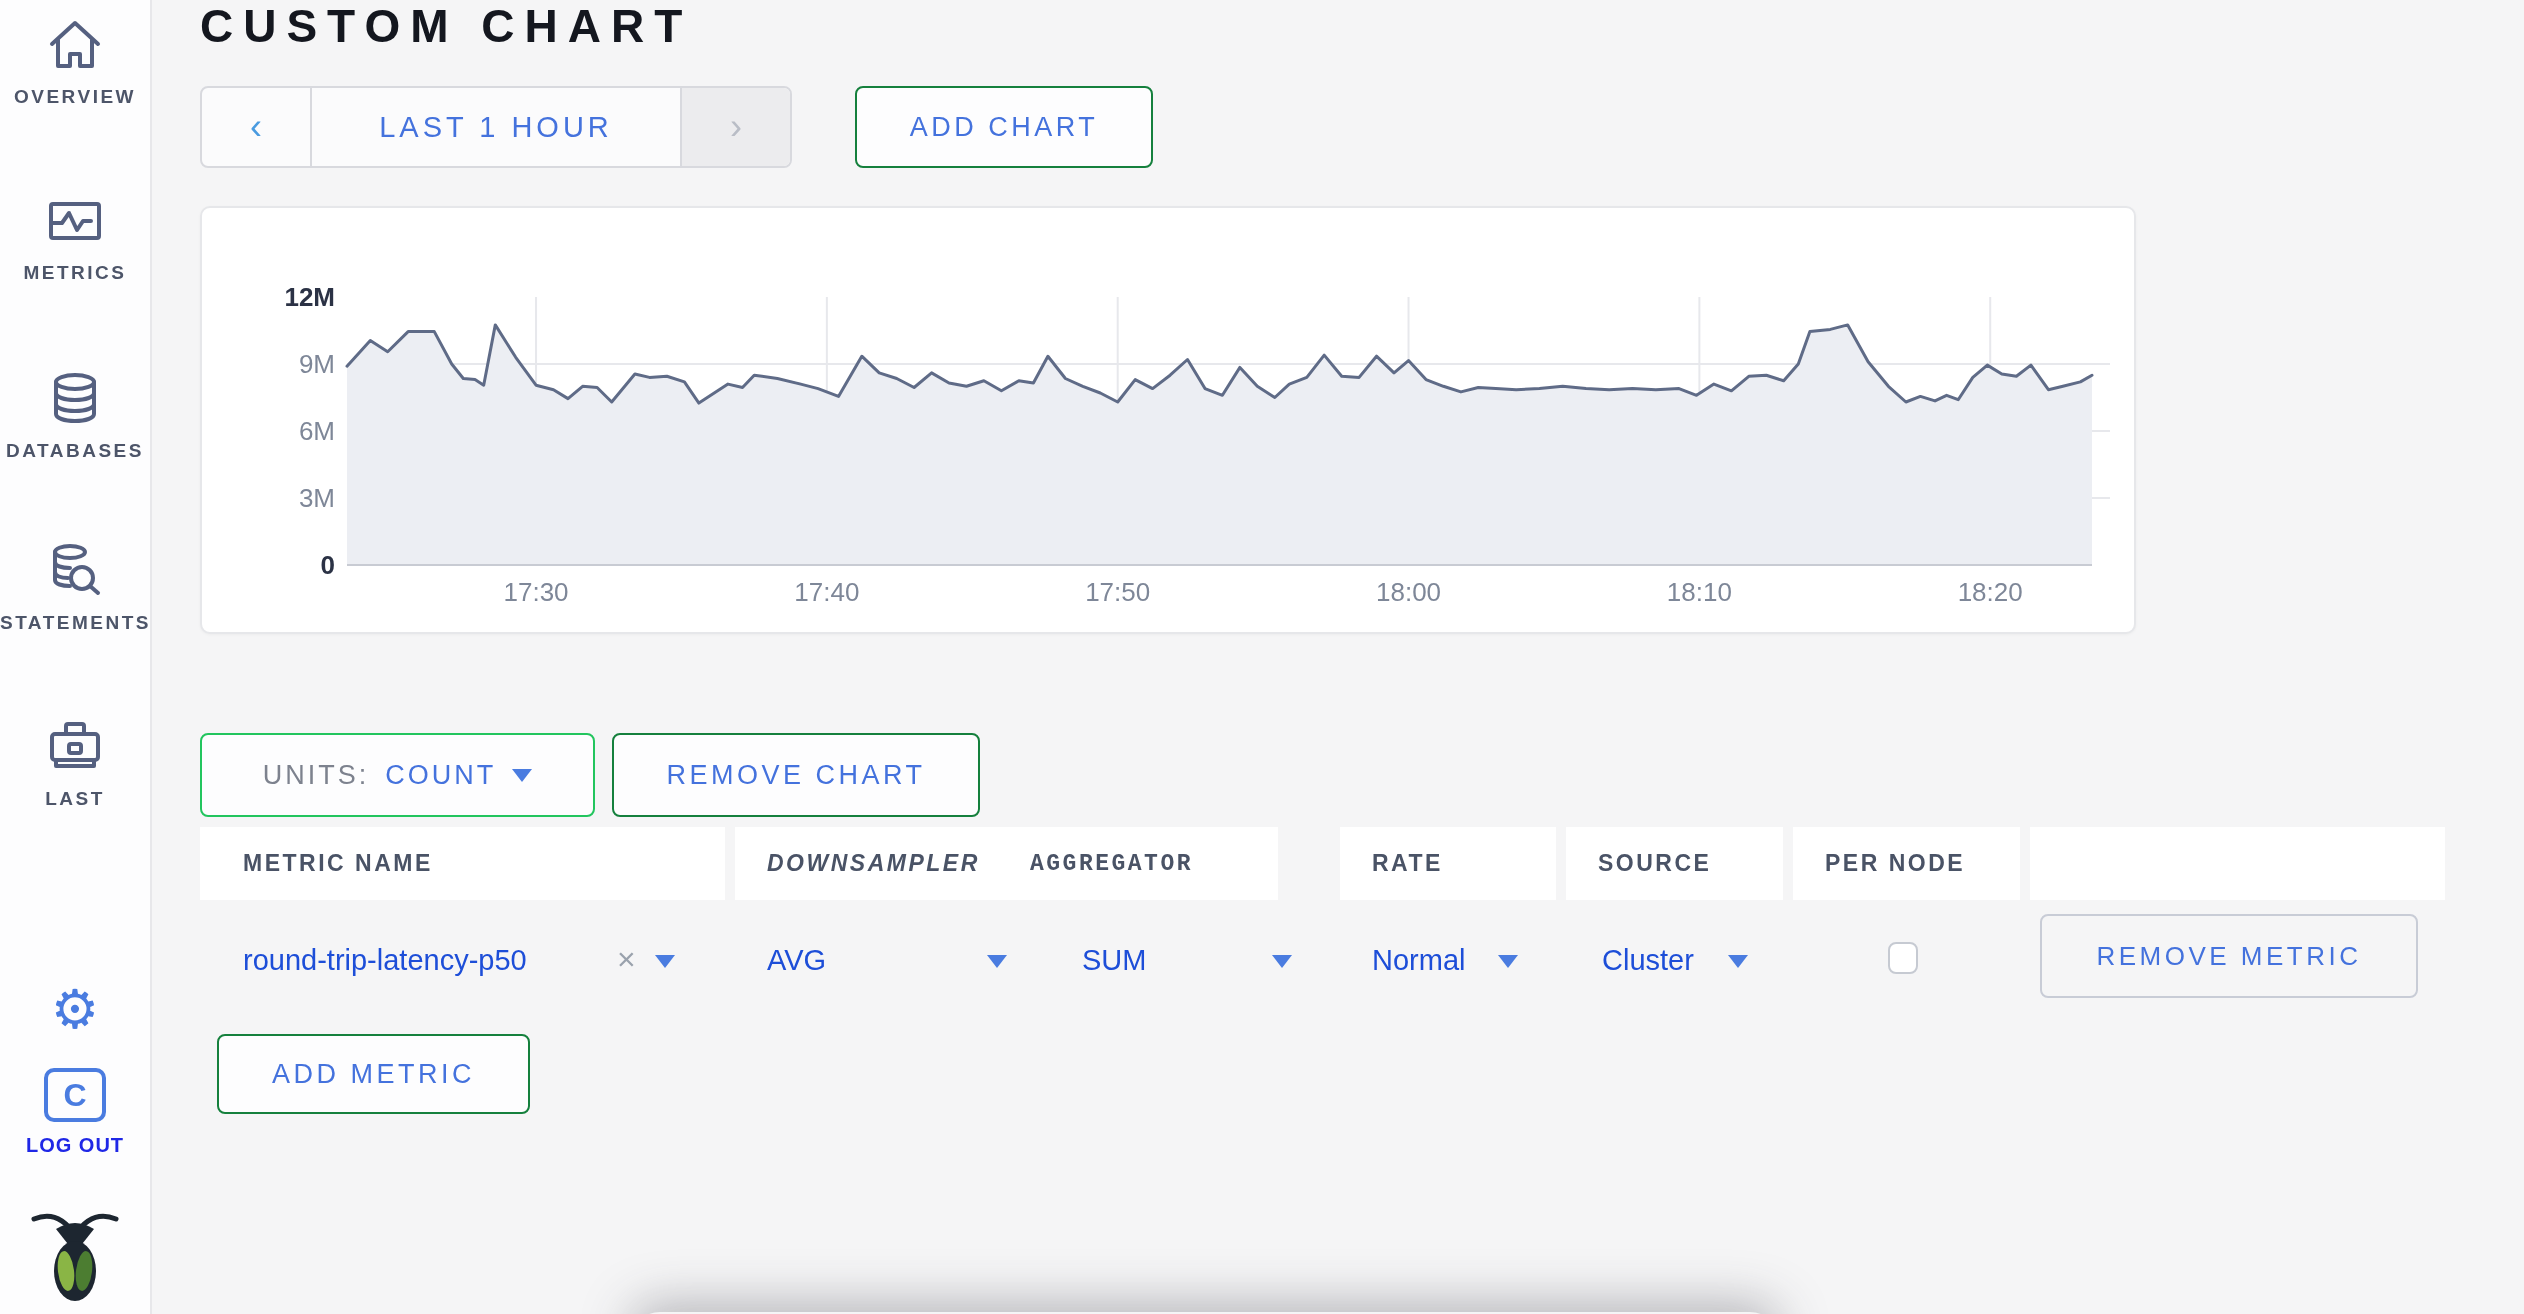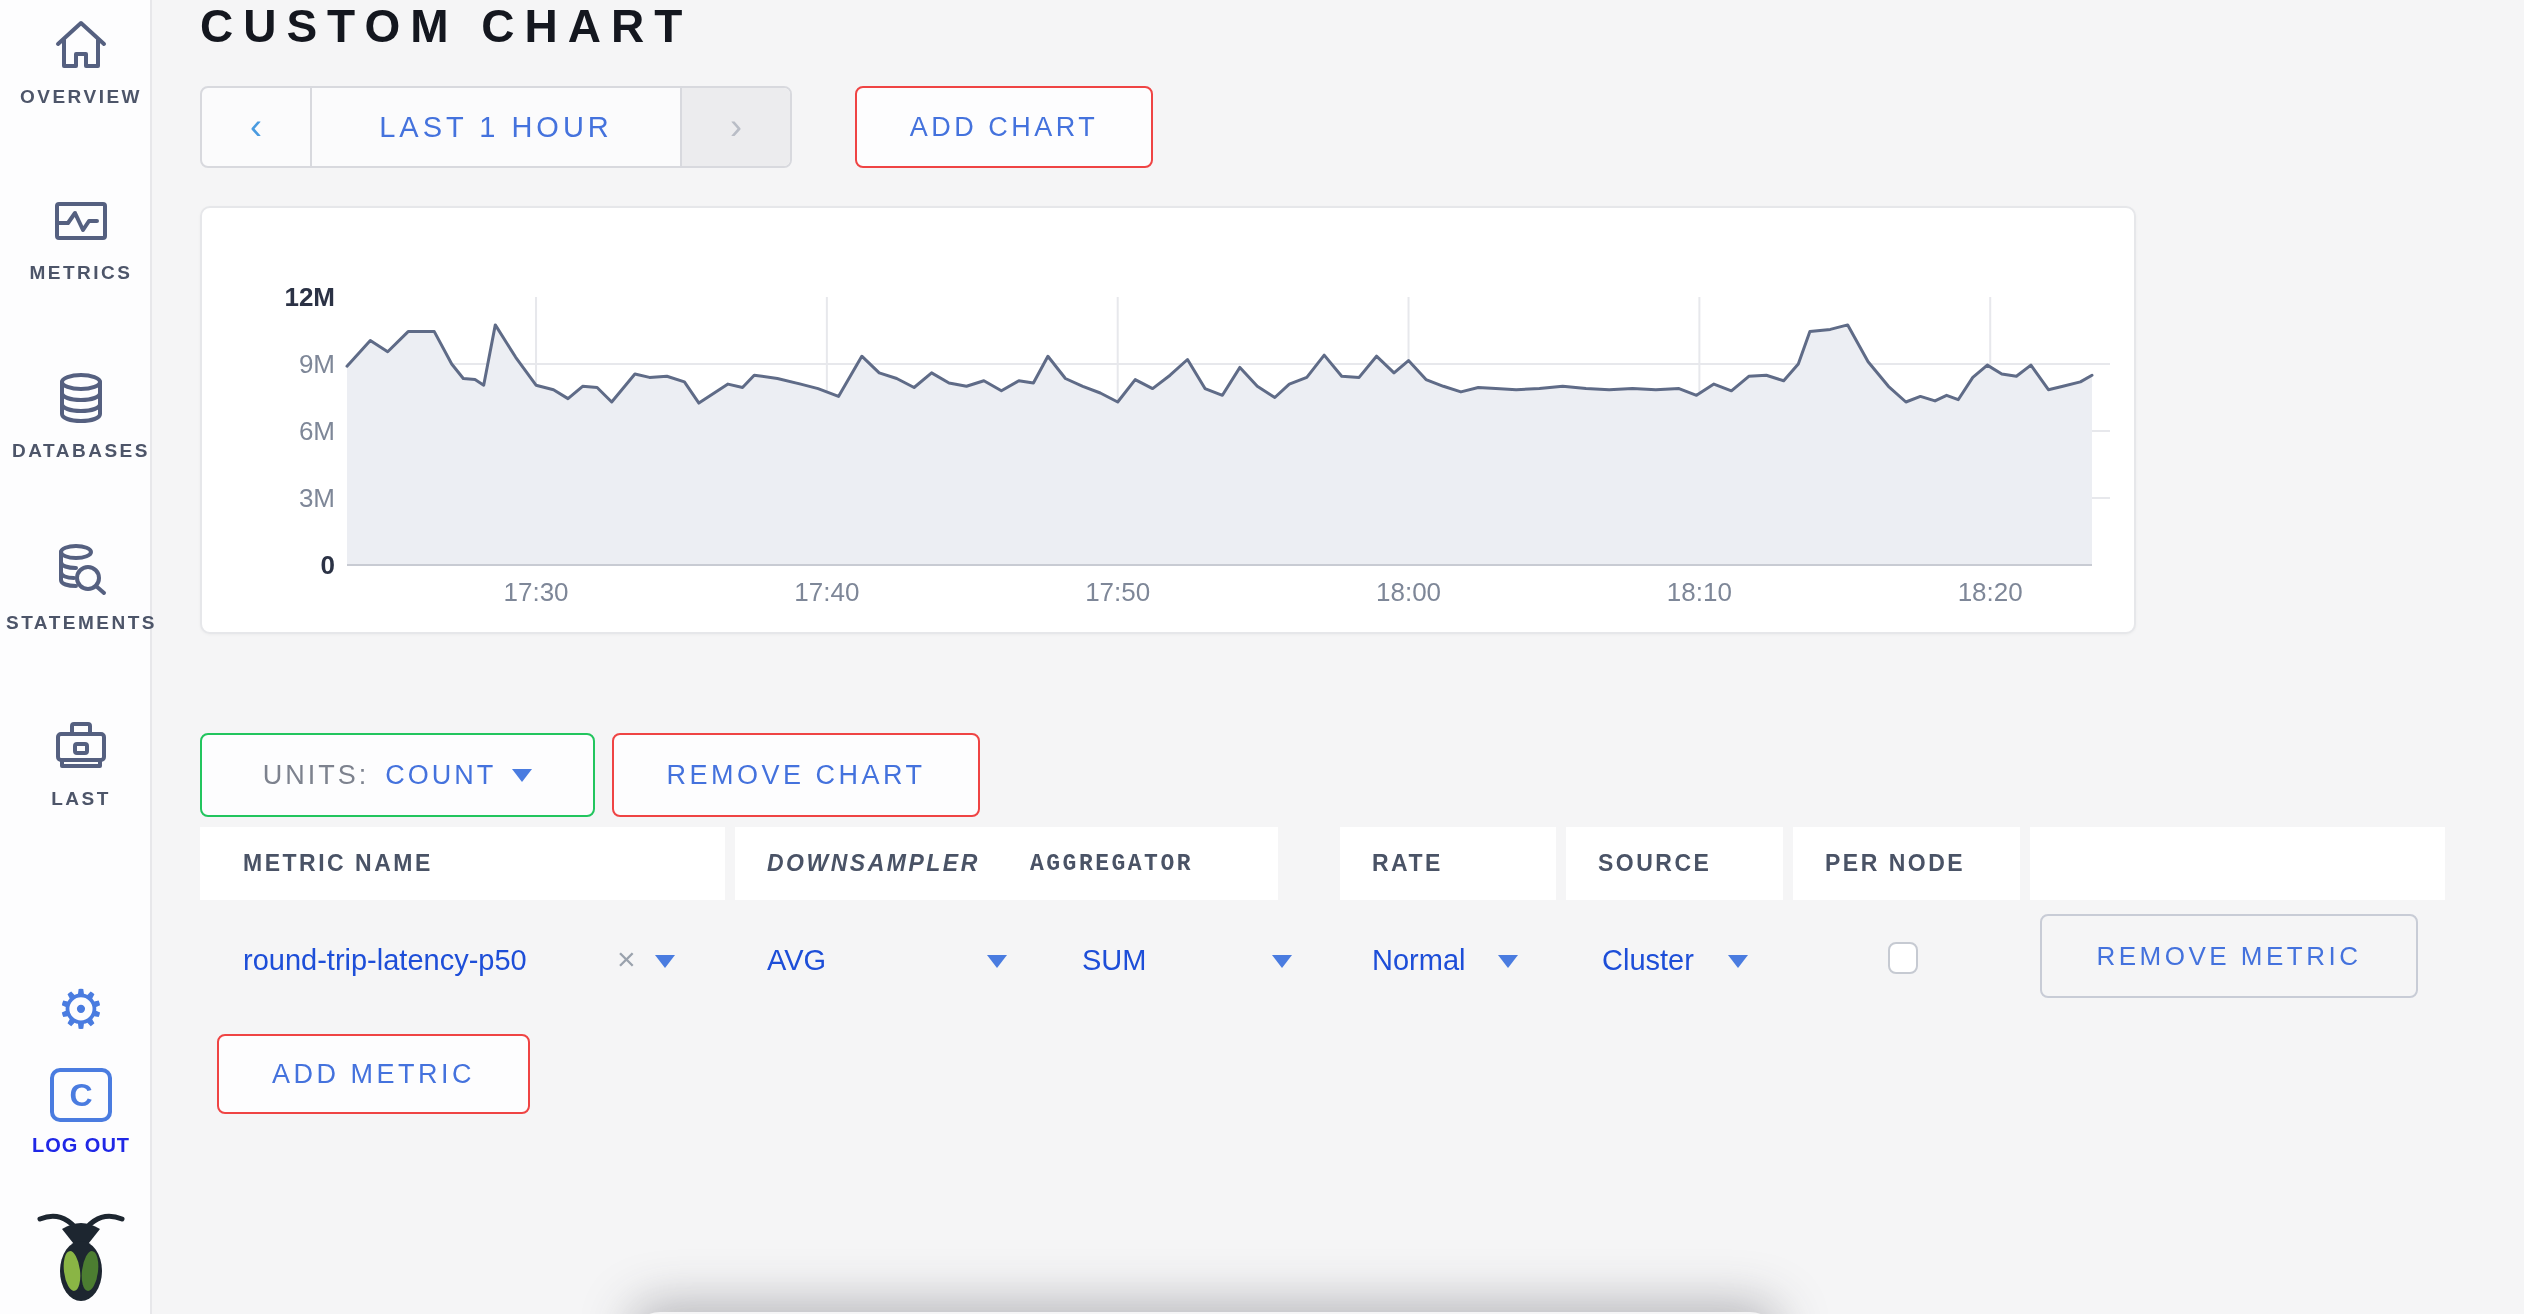--- a/index.html
+++ b/index.html
@@ -8,21 +8,21 @@
     font-family:"Liberation Sans", sans-serif;
     background:#f5f5f6;
     position:relative;
     color:#14171f;
   }
   
   .sidebar {
     position:absolute; left:0; top:0; width:152px; height:1314px;
     background:#fdfdfe; border-right:2px solid #e7e7ea; z-index:5;
   }
-  .nav-item { position:absolute; left:0; width:150px; text-align:center; cursor:pointer;margin-left:6px; }
+  .nav-item { position:absolute; left:0; width:150px; text-align:center; cursor:pointer; }
   .nav-item .nav-icon { display:block; margin:0 auto; }
   .nav-label {
     display:block; margin-top:10px; font-size:19px; font-weight:700;
     letter-spacing:2.5px; color:#4d5569;
   }
   .gear-glyph { font-size:54px; color:#4a7ce0; line-height:1; display:block; }
   .c-logo {
     width:62px; height:54px; margin:0 auto; border:4px solid #4a7ce0; border-radius:10px;
     display:flex; align-items:center; justify-content:center;
     color:#4a7ce0; font-size:32px; font-weight:700;
@@ -39,21 +39,21 @@
     position:absolute; left:48px; top:86px; height:82px; width:592px;
     display:flex; border:2px solid #d8d9de; border-radius:8px; overflow:hidden;
     background:#fbfbfc;
   }
   .ts-seg { display:flex; align-items:center; justify-content:center; cursor:pointer; }
   .ts-prev { width:110px; border-right:2px solid #d8d9de; font-size:36px; color:#4a9be0; }
   .ts-label { flex:1; font-size:29px; letter-spacing:4px; color:#4472dd; }
   .ts-next { width:110px; border-left:2px solid #d8d9de; font-size:36px; color:#b9bdc6; background:#ececee; }
   .btn {
     position:absolute; display:flex; align-items:center; justify-content:center;
-    background:#fdfdfe; border:2px solid #ef4444; border-radius:8px;
+    background:#fdfdfe; border:2px solid #15803d; border-radius:8px;
     color:#4472dd; font-size:27px; letter-spacing:3.5px; cursor:pointer;
   }
   .btn-add-chart { left:703px; top:86px; width:298px; height:82px; }
   .btn-remove-chart { left:460px; top:733px; width:368px; height:84px; }
   .btn-add-metric { left:65px; top:1034px; width:313px; height:80px; }
   .btn-remove-metric {
     left:1888px; top:914px; width:378px; height:84px;
     background:transparent; border-color:#c8ccd6; font-size:26px;
   }
   

